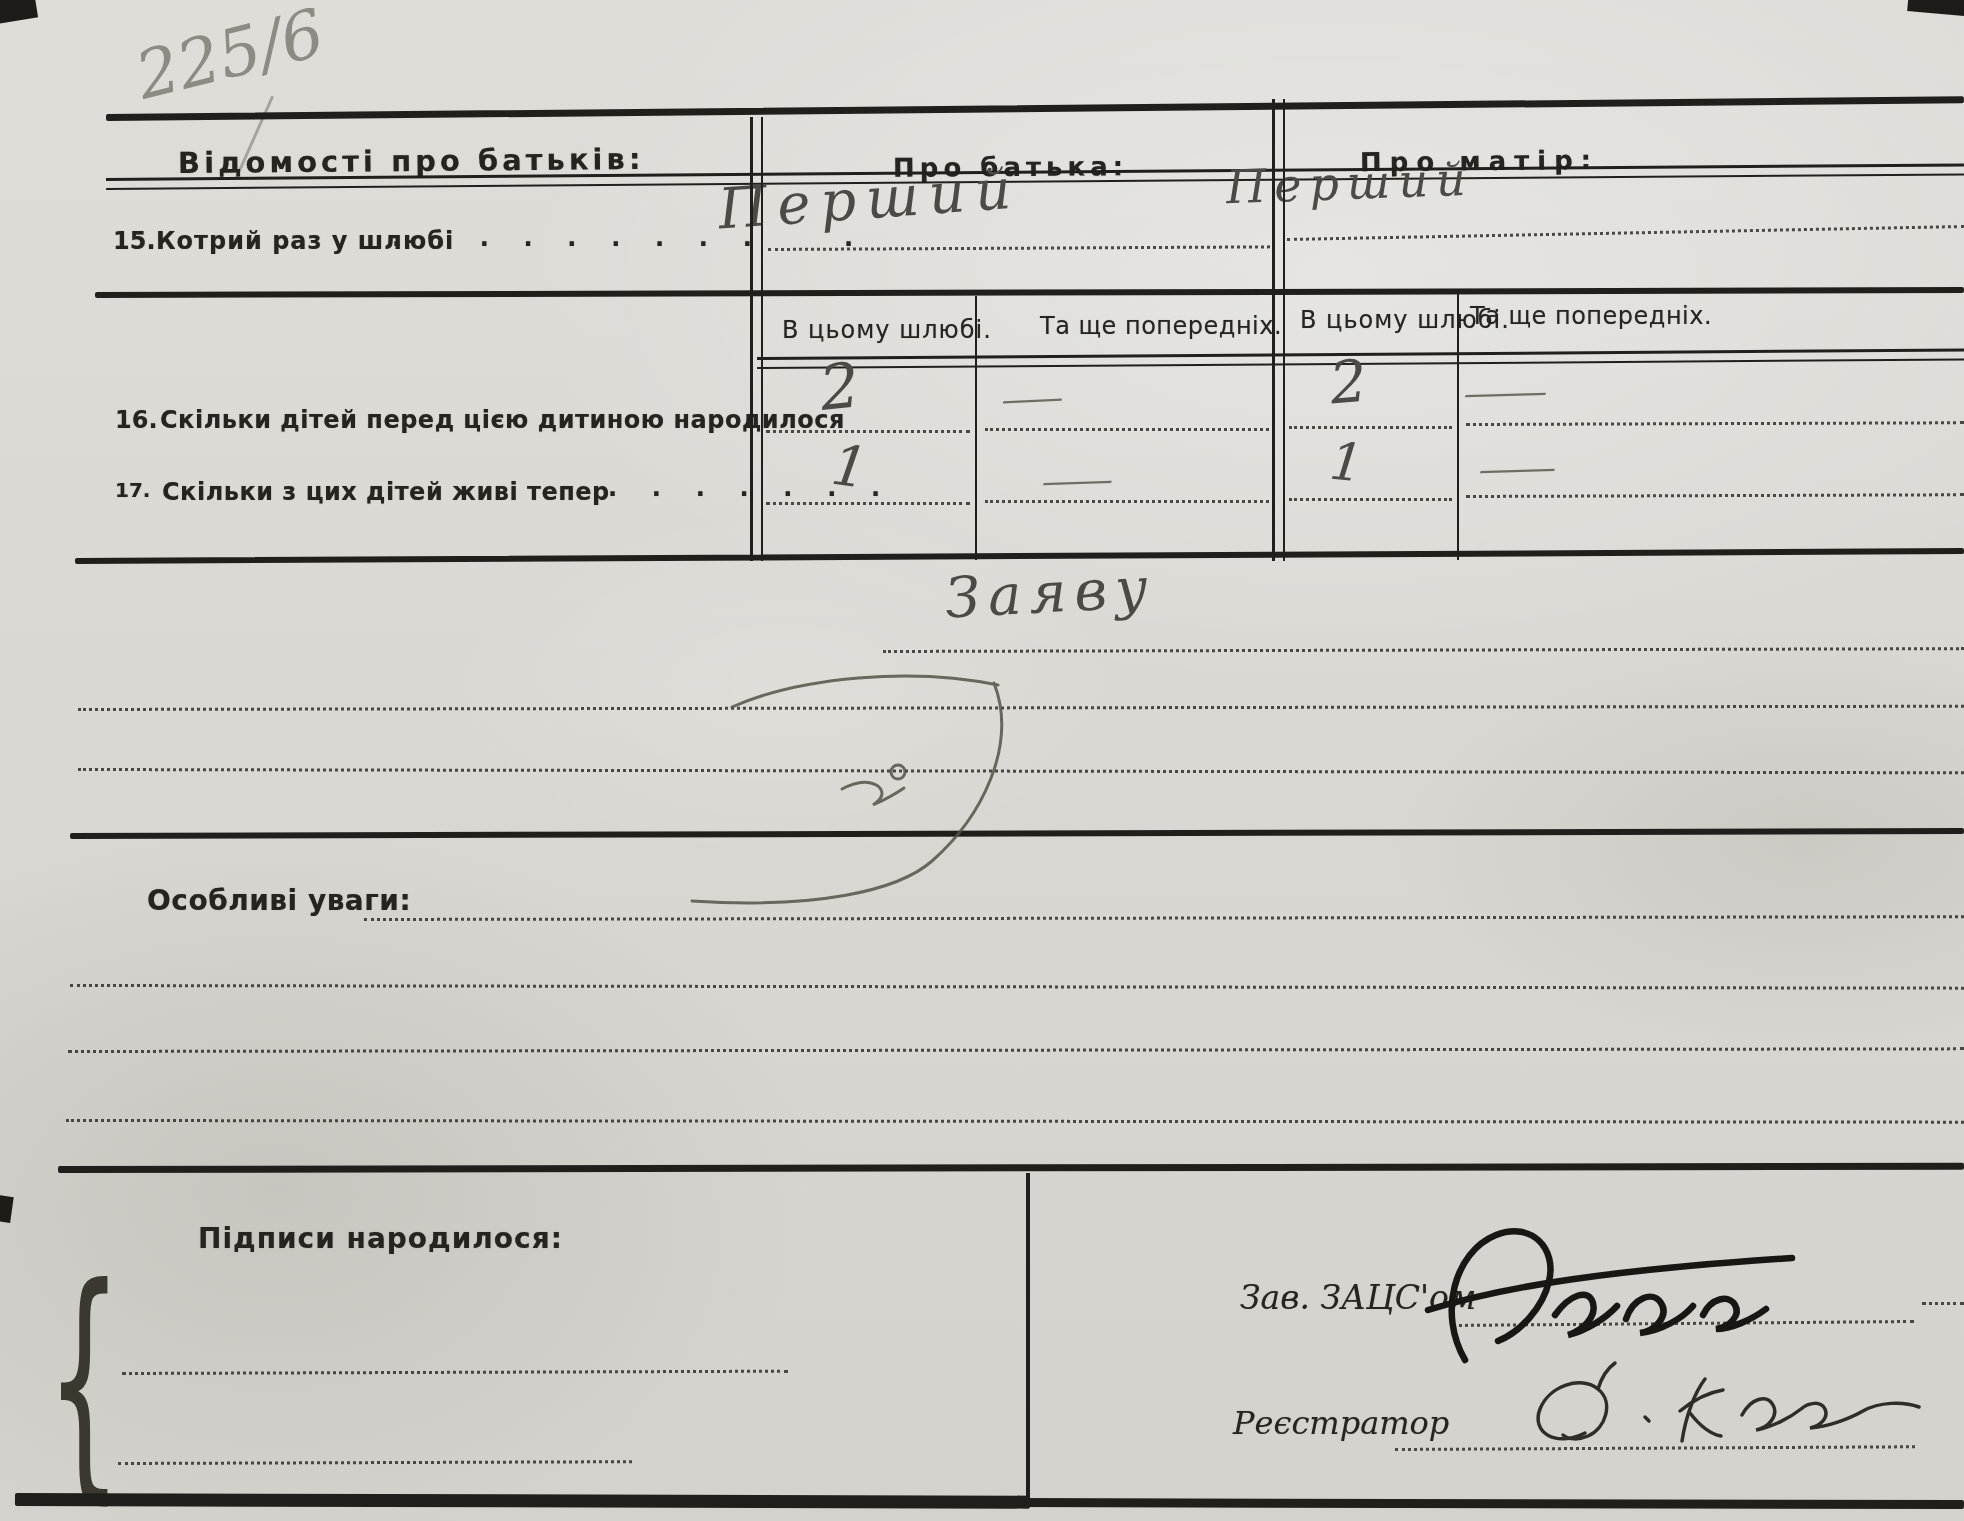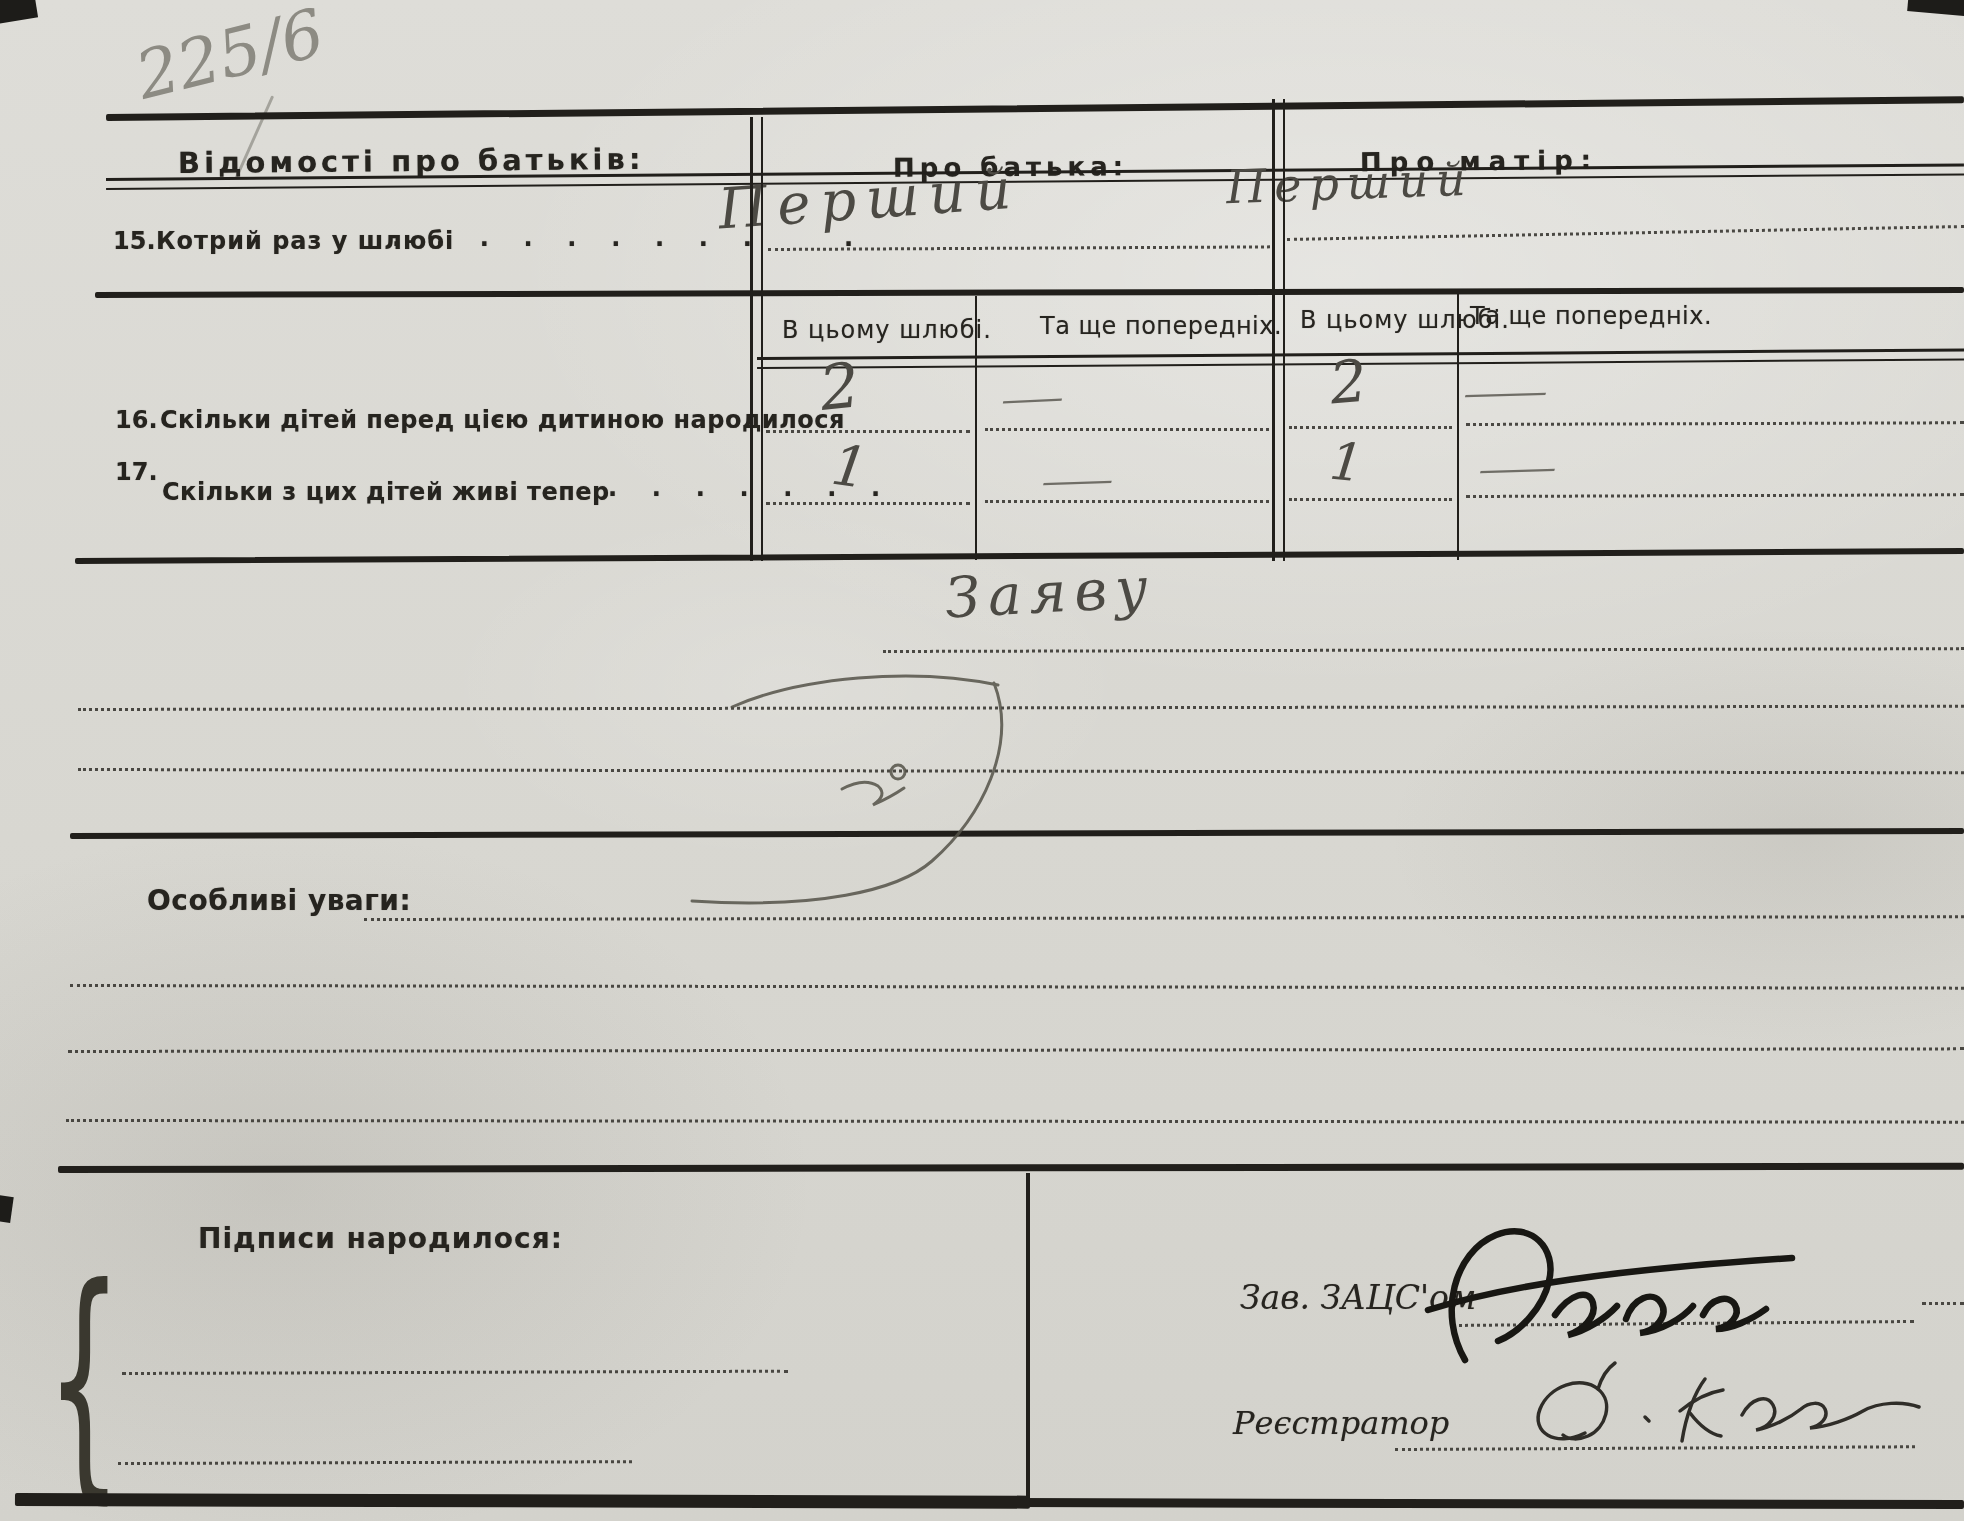--- a/index.html
+++ b/index.html
@@ -70,21 +70,21 @@
 
   <div class="print" style="left:782px;top:316px;font-size:24px;font-weight:normal;letter-spacing:1px;">В цьому шлюбі.</div>
   <div class="print" style="left:1040px;top:312px;font-size:24px;font-weight:normal;letter-spacing:.5px;">Та ще попередніх.</div>
   <div class="print" style="left:1300px;top:306px;font-size:24px;font-weight:normal;letter-spacing:1px;">В цьому шлюбі.</div>
   <div class="print" style="left:1470px;top:302px;font-size:24px;font-weight:normal;letter-spacing:.5px;">Та ще попередніх.</div>
 
   <div class="dbl" style="left:757px;top:357px;width:1207px;transform:rotate(-0.4deg);"></div>
 
   <div class="print" style="left:115px;top:406px;font-size:24px;">16.</div>
   <div class="print" style="left:160px;top:406px;font-size:24px;letter-spacing:.5px;">Скільки дітей перед цією дитиною народилося</div>
-  <div class="print" style="left:115px;top:458px;font-size:24px;">17.</div>
+  <div class="print" style="left:115px;top:478px;font-size:20px;">17.</div>
   <div class="print" style="left:162px;top:478px;font-size:24px;letter-spacing:.5px;">Скільки з цих дітей живі тепер</div>
   <div class="print dots" style="left:608px;top:474px;font-size:24px;">.  .  .  .  .  .  .</div>
 
   <div class="hand" style="left:820px;top:350px;font-size:62px;transform:rotate(-6deg);">2</div>
   <div class="hdash" style="left:1015px;top:378px;transform:scaleX(1.9) rotate(-5deg);">—</div>
   <div class="hand" style="left:1330px;top:348px;font-size:58px;transform:rotate(-5deg);">2</div>
   <div class="hdash" style="left:1488px;top:372px;transform:scaleX(2.6) rotate(-4deg);">—</div>
   <div class="dot" style="left:766px;top:430px;width:204px;"></div>
   <div class="dot" style="left:985px;top:428px;width:284px;"></div>
   <div class="dot" style="left:1289px;top:426px;width:163px;"></div>

